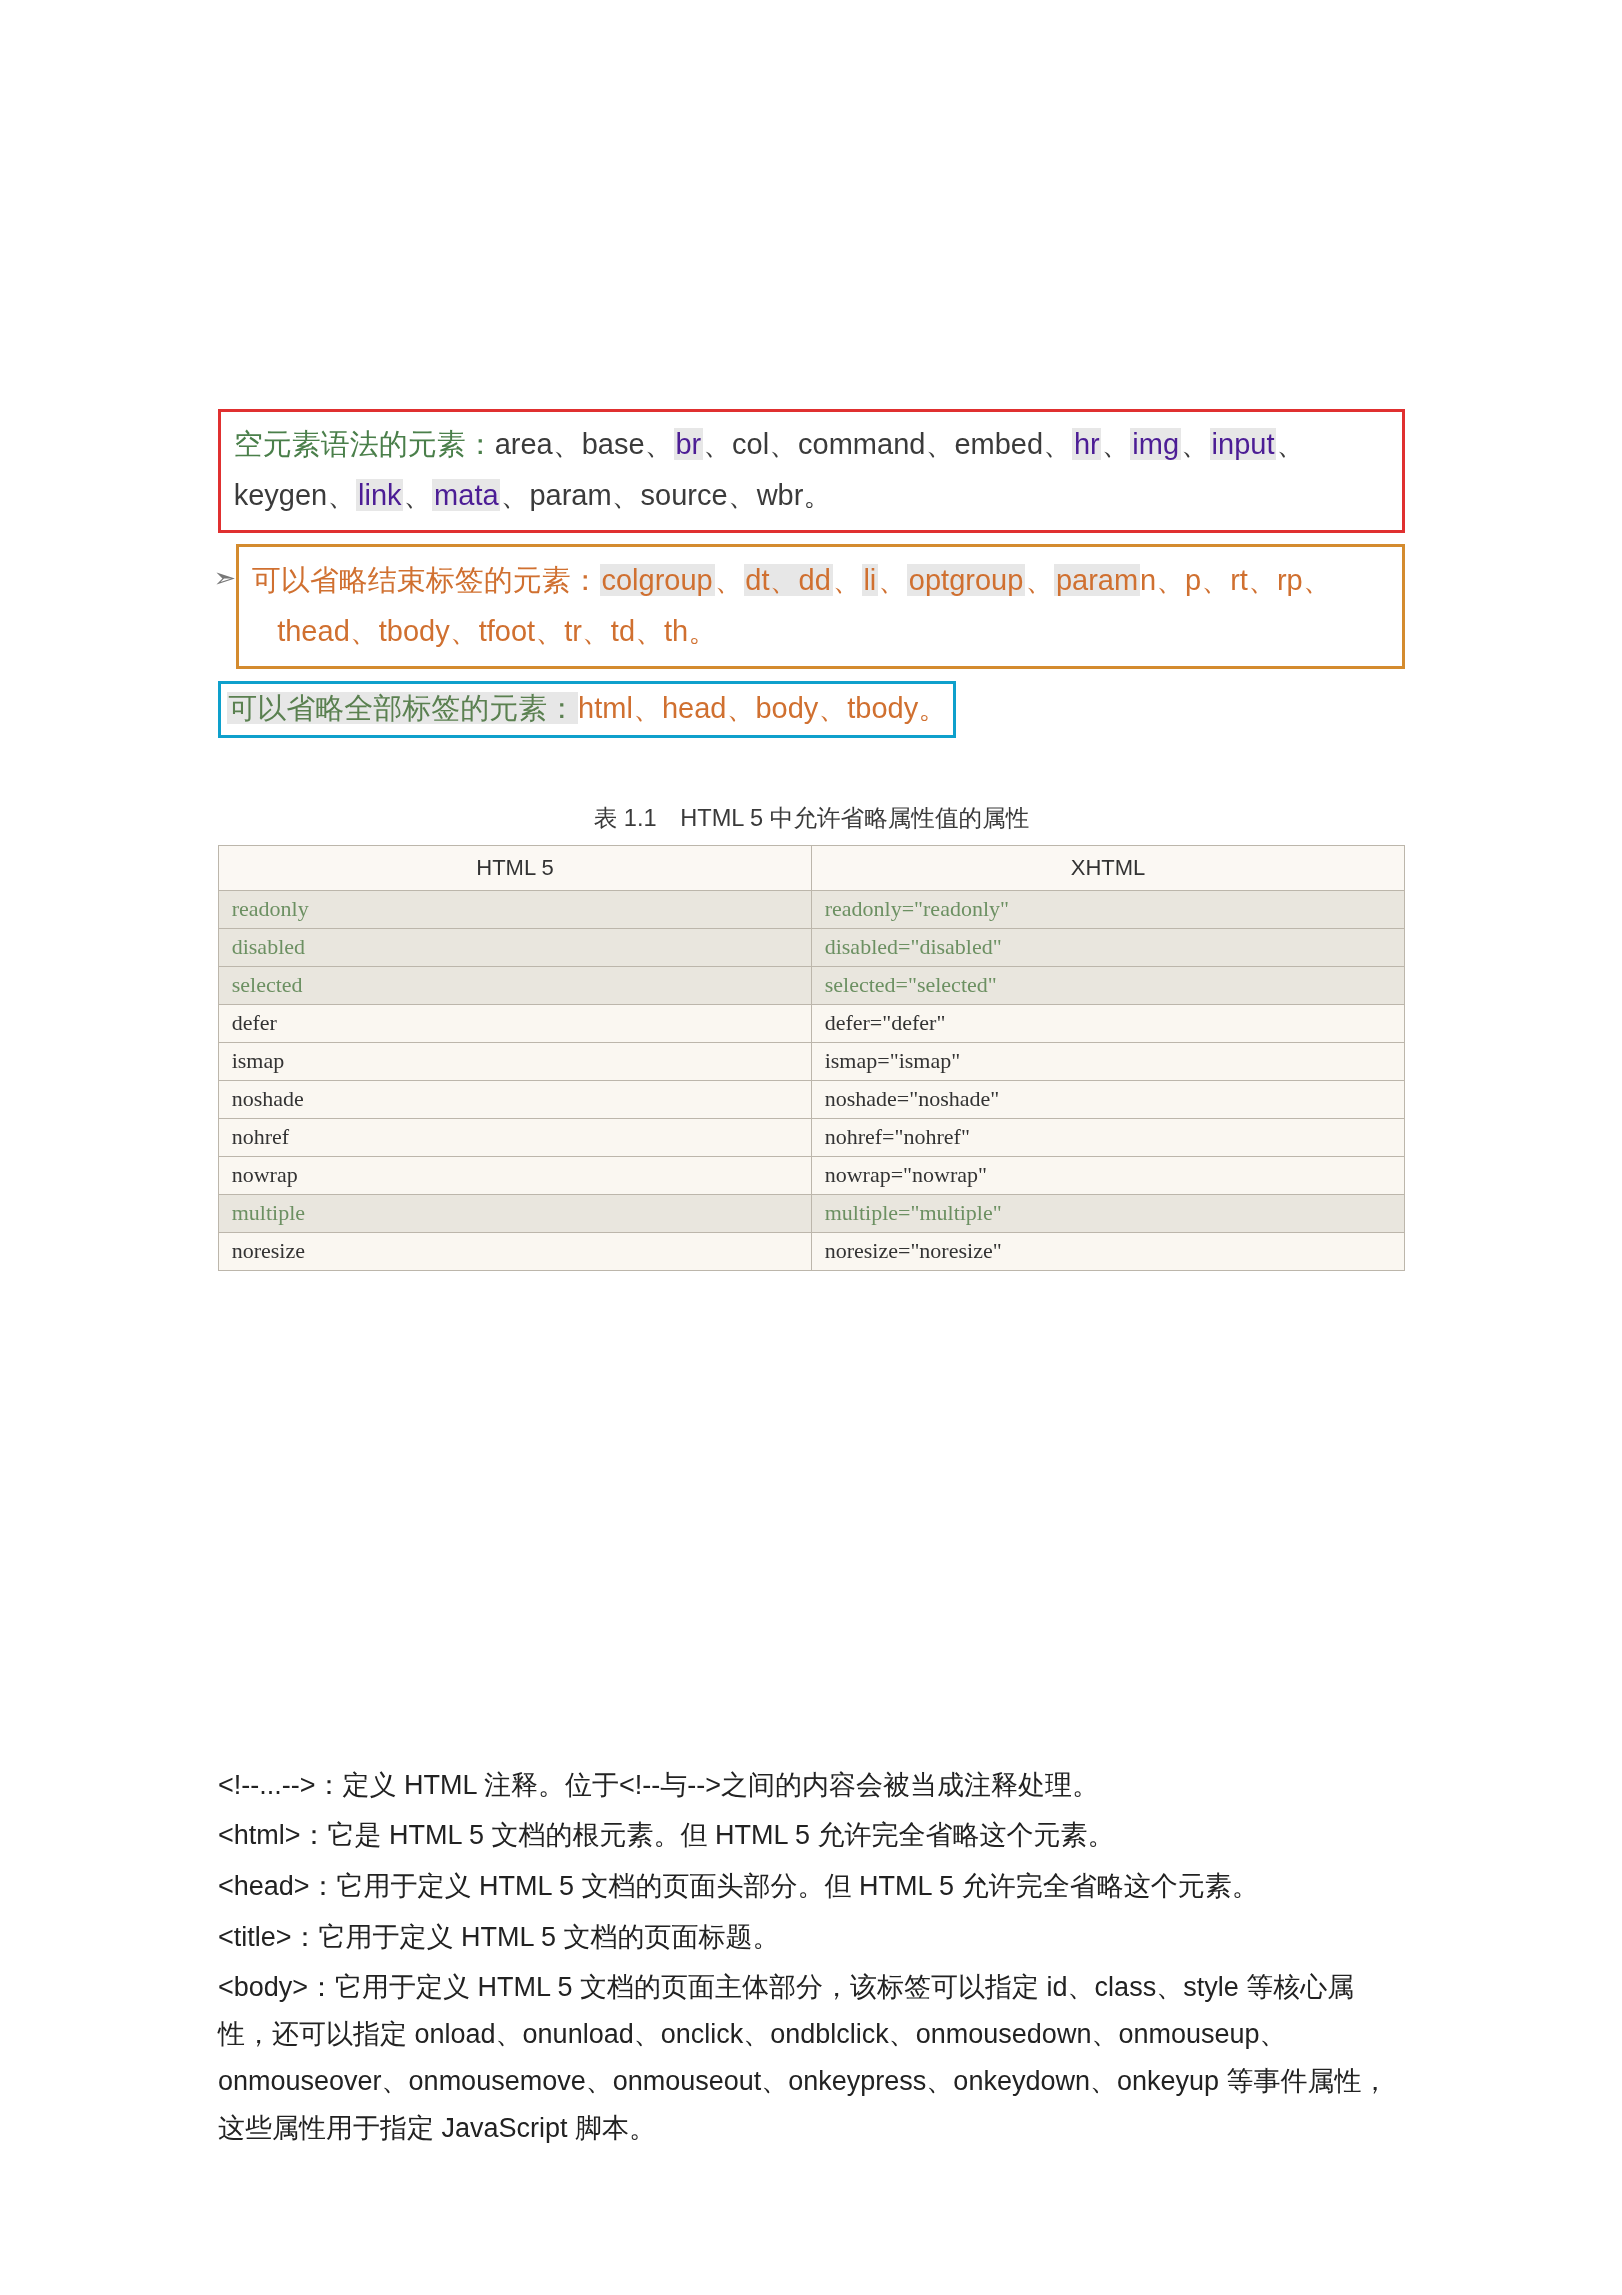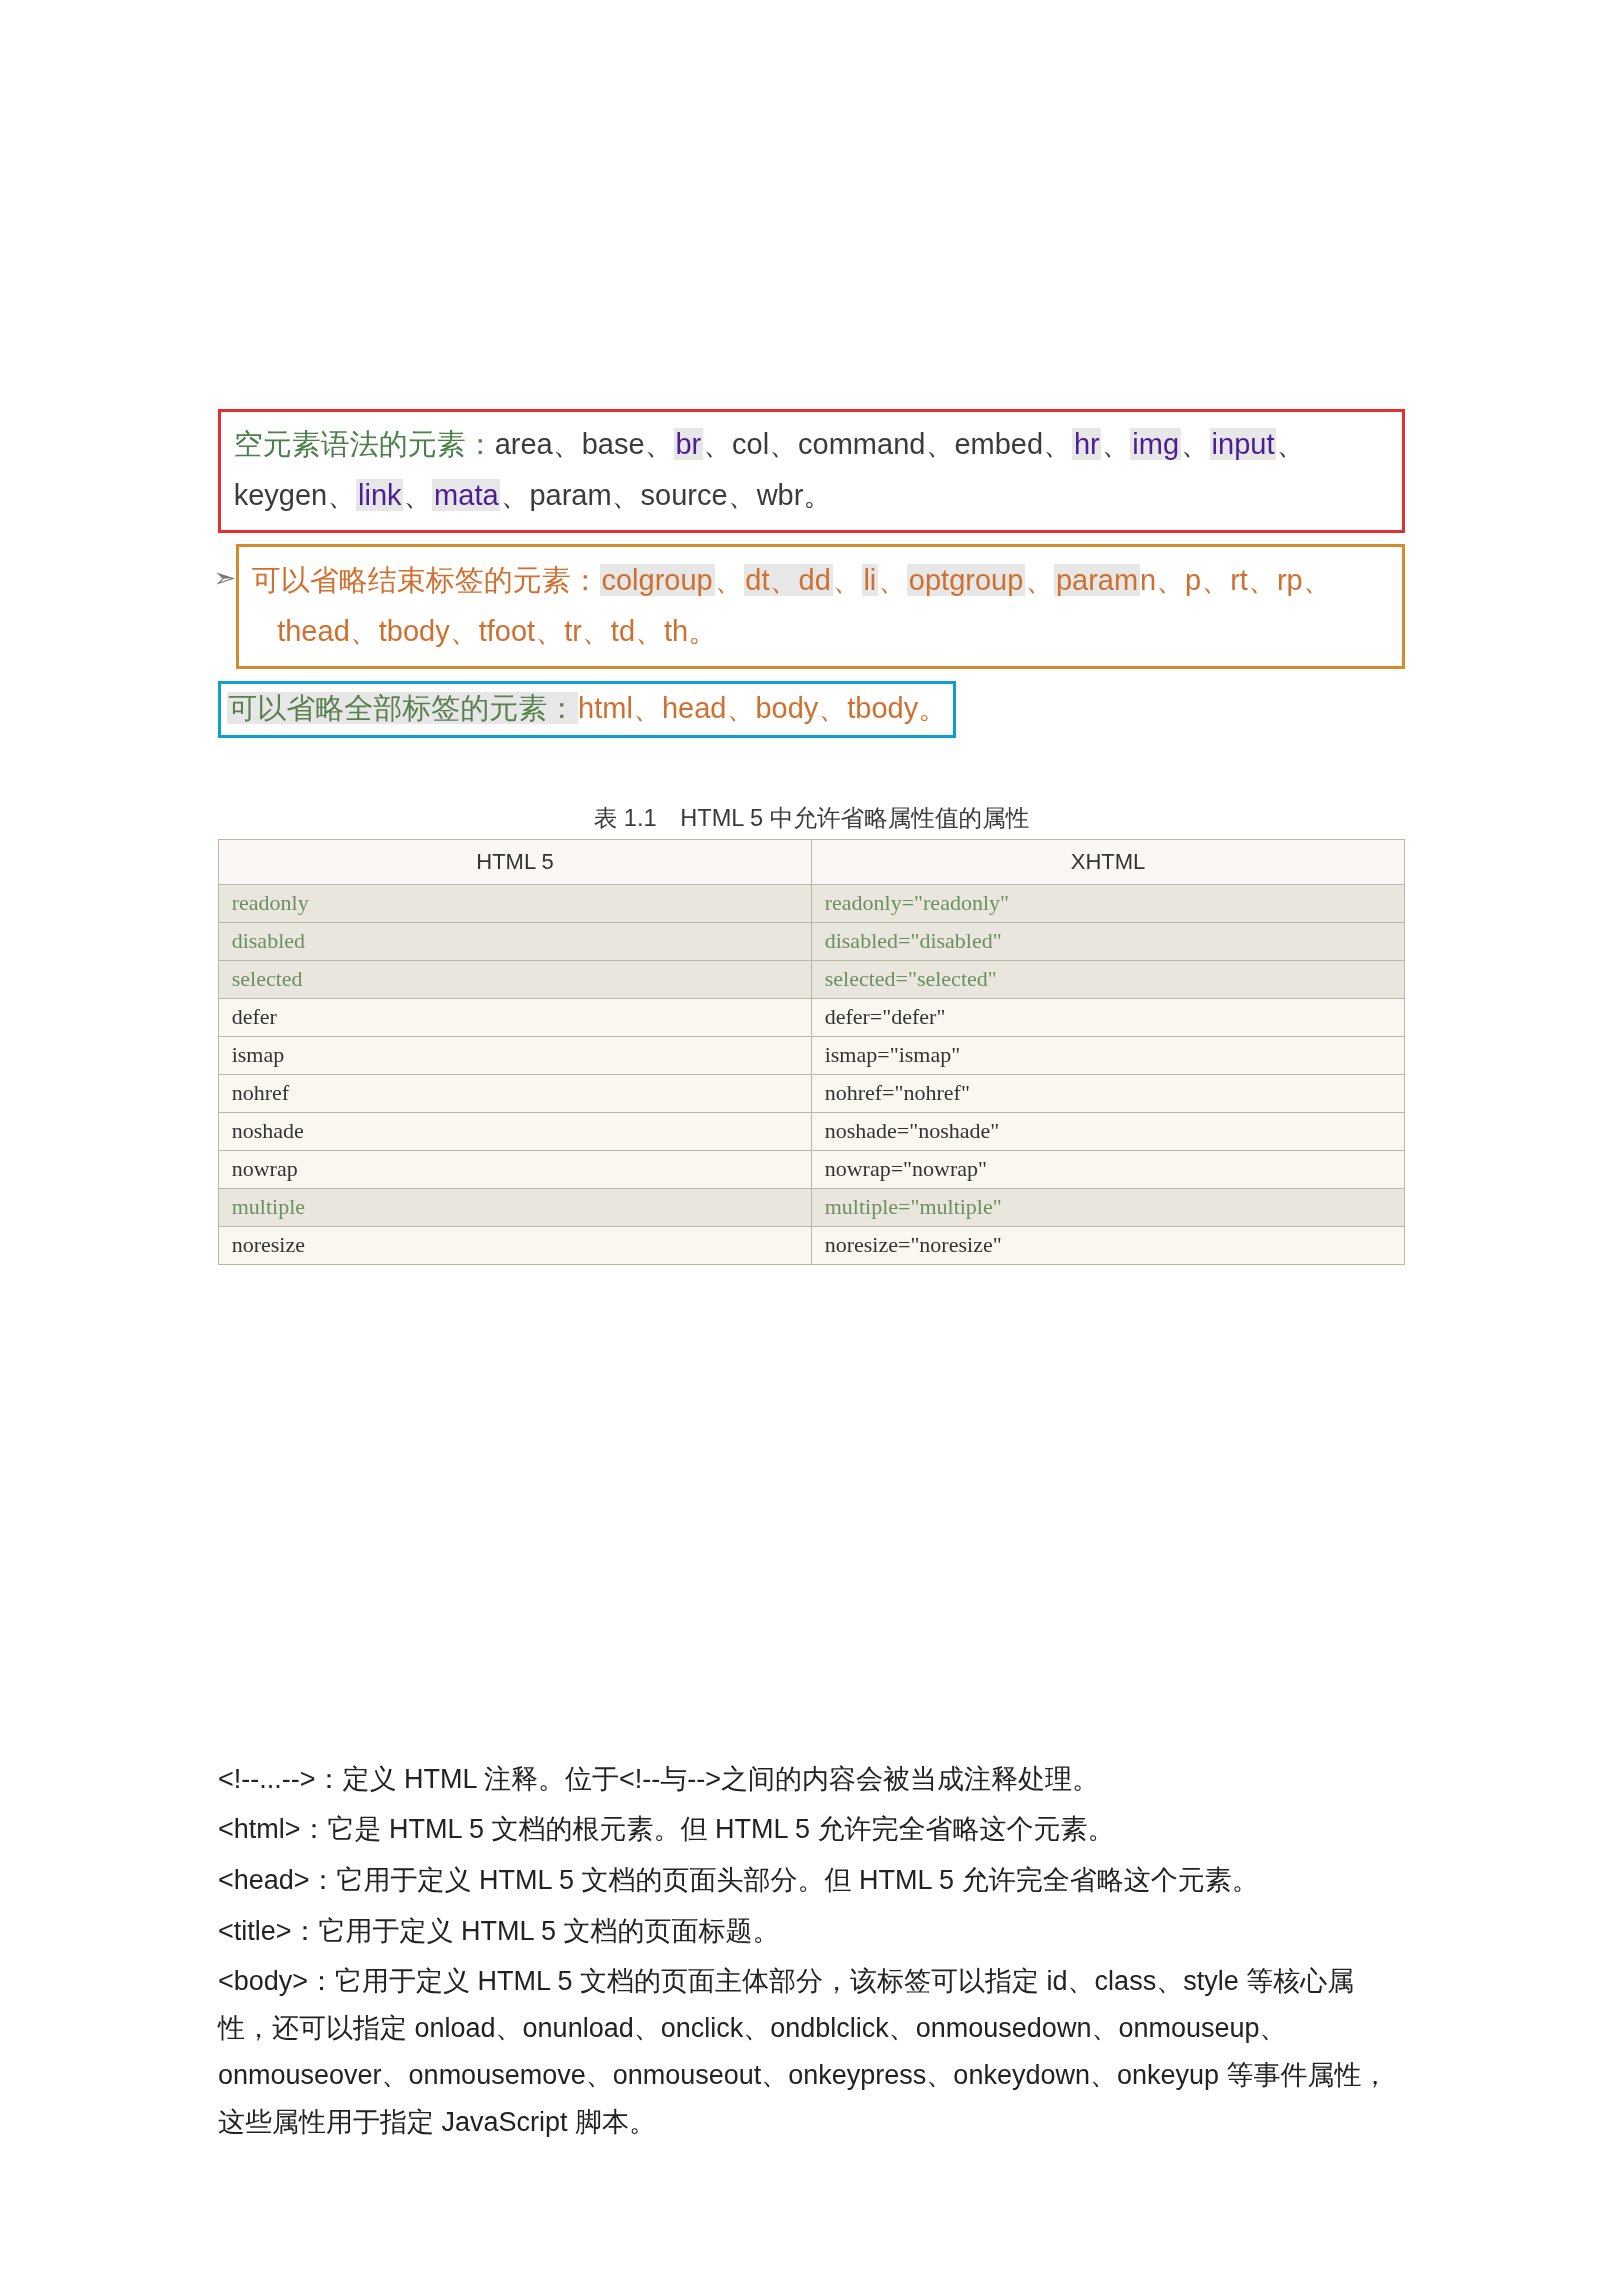--- a/index.html
+++ b/index.html
@@ -83,21 +83,21 @@
     color: #d07030;
   }
   
   .table-wrap {
     margin-top: 64px;
   }
   .table-caption {
     text-align: center;
     font-size: 23.6px;
     color: #3a3a3a;
-    margin-bottom: 5px;
+    margin-bottom: 11px;
   }
   table.attr {
     width: 100%;
     border-collapse: collapse;
     font-size: 22px;
     color: #333;
     background: #f7f4ef;
   }
   table.attr th {
     font-weight: normal;
@@ -180,26 +180,26 @@
           </tr>
           <tr class="plain">
             <td class="col1">defer</td>
             <td class="col2">defer="defer"</td>
           </tr>
           <tr class="plain">
             <td class="col1">ismap</td>
             <td class="col2">ismap="ismap"</td>
           </tr>
           <tr class="plain">
+            <td class="col1">noshade</td>
+            <td class="col2">noshade="noshade"</td>
+          </tr>
+          <tr class="plain">
             <td class="col1">nohref</td>
             <td class="col2">nohref="nohref"</td>
-          </tr>
-          <tr class="plain">
-            <td class="col1">noshade</td>
-            <td class="col2">noshade="noshade"</td>
           </tr>
           <tr class="plain">
             <td class="col1">nowrap</td>
             <td class="col2">nowrap="nowrap"</td>
           </tr>
           <tr class="hl-row">
             <td class="col1">multiple</td>
             <td class="col2">multiple="multiple"</td>
           </tr>
           <tr class="plain">

